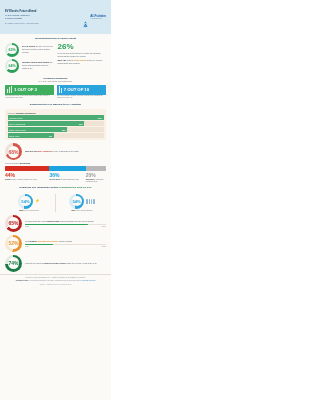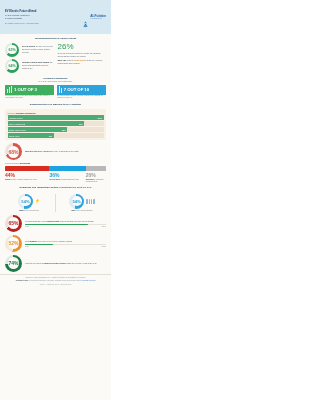--- a/index.html
+++ b/index.html
@@ -45,21 +45,21 @@
 
   .row{display:flex;align-items:center;gap:3px;}
   .txt{font-size:1.9px;line-height:1.45;color:#56626b;}
   .txt b{color:#2f3a42;}
   .txt .r{color:#c0392b;font-weight:bold;}
   .txt .o{color:#e08b2d;font-weight:bold;}
 
   
   .two{display:flex;gap:4px;align-items:flex-start;}
   .col{flex:1;}
-  .bigpct{font-size:8px;font-weight:normal;color:#2aa05a;line-height:1;margin-bottom:1.5px;}
+  .bigpct{font-size:8px;font-weight:bold;color:#2aa05a;line-height:1;margin-bottom:1.5px;}
 
   
   .banners{display:flex;gap:3px;padding:1px 5px 0;box-sizing:border-box;}
   .banner{
     flex:1;height:10px;border-radius:.5px;display:flex;align-items:center;
     gap:1.5px;padding:0 1.5px;box-sizing:border-box;
   }
   .banner .bn-ico{display:flex;gap:.6px;align-items:flex-end;}
   .banner .bn-ico i{display:block;width:1.6px;background:rgba(255,255,255,.85);}
   .banner .bn-txt{font-size:4.4px;font-weight:bold;color:#fff;letter-spacing:-.1px;white-space:nowrap;}

